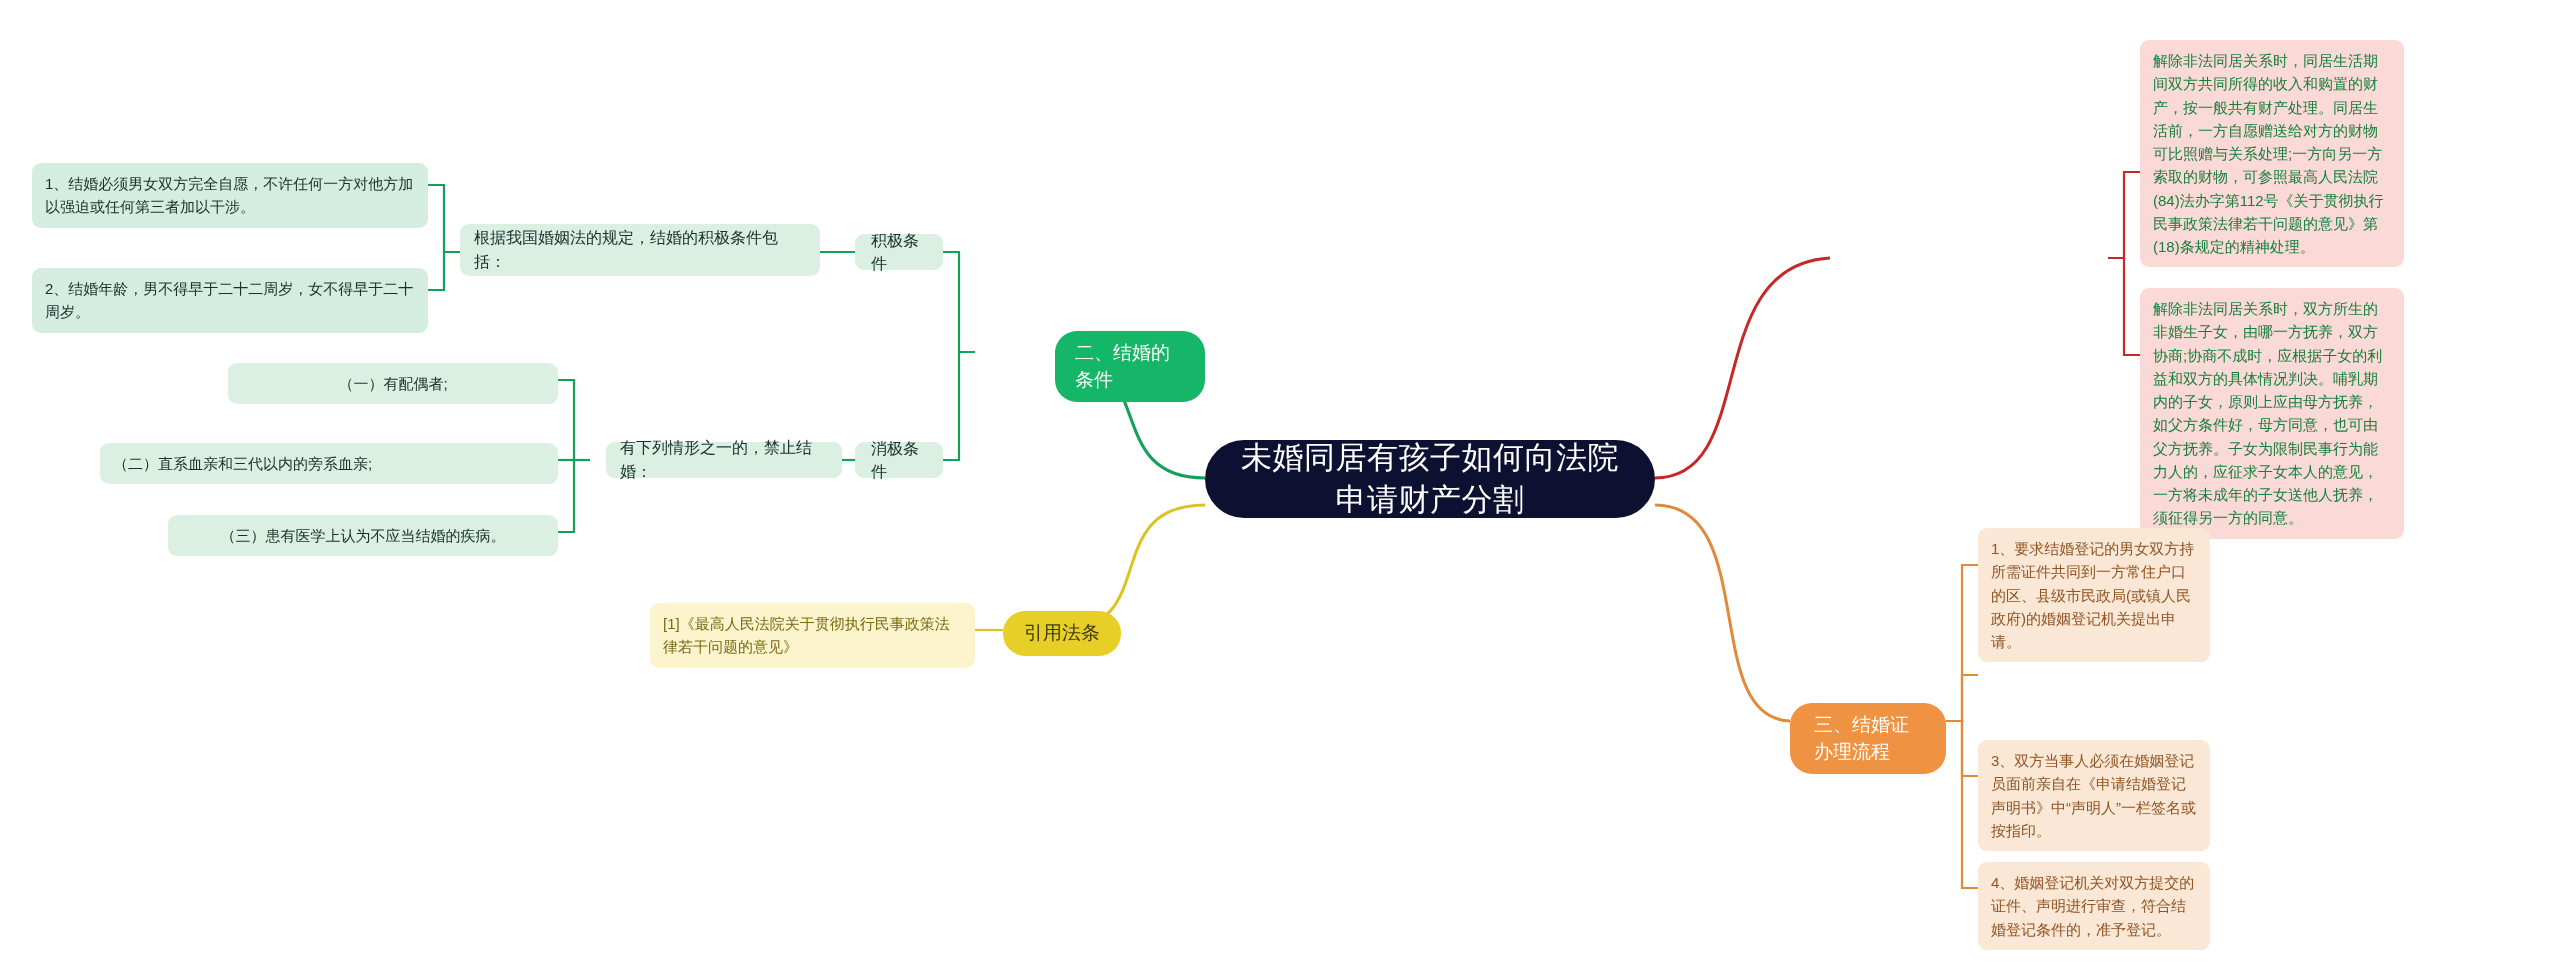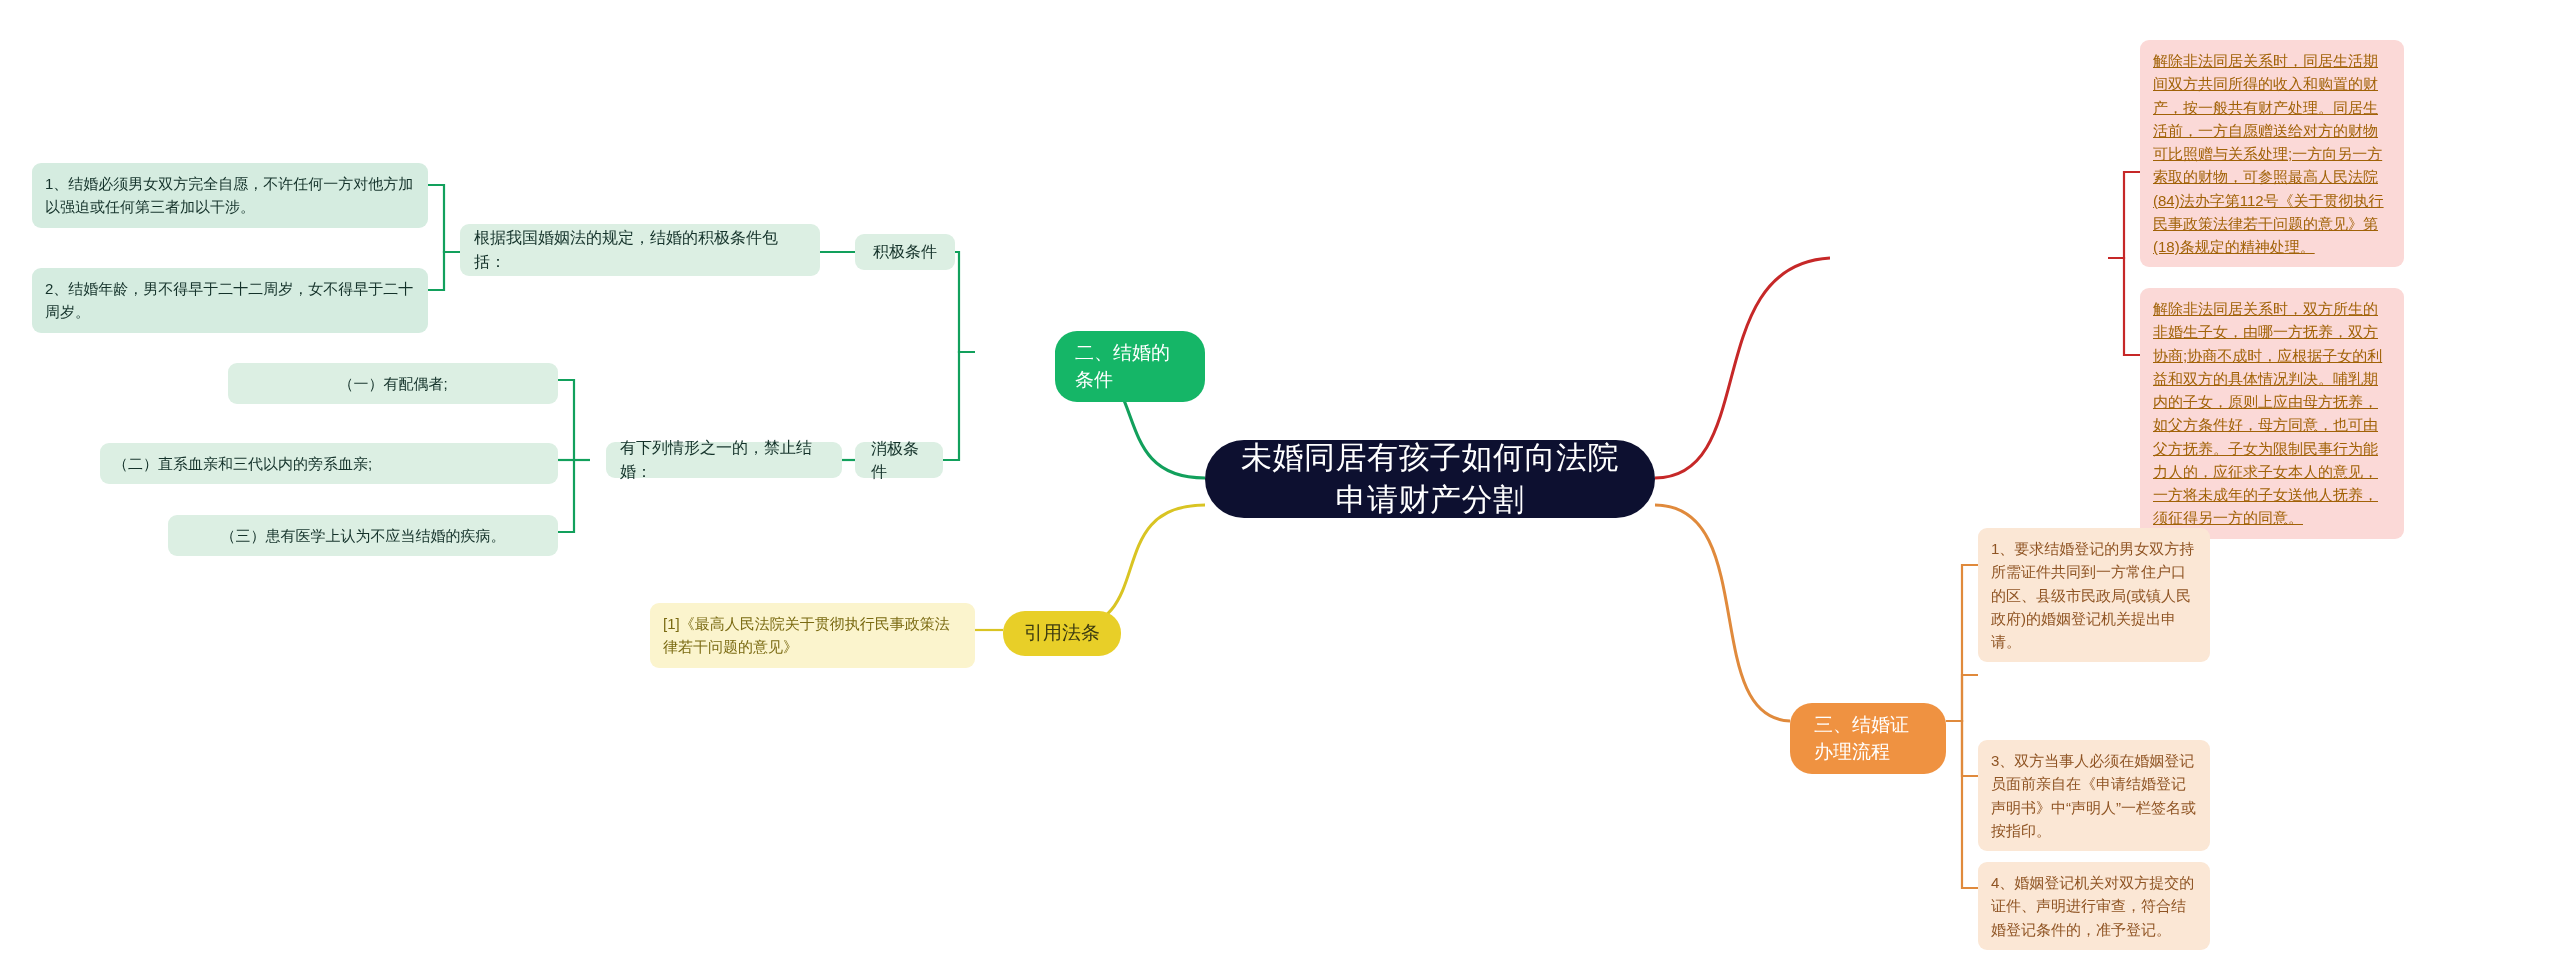--- a/index.html
+++ b/index.html
@@ -63,21 +63,21 @@
   .pill-orange { background: #ef9241; padding-left: 24px; }
   .pill-yellow { background: #e8cf28; color: #3c3b10; }
 
   
   .leaf {
     border-radius: 9px;
     font-size: 15px;
     padding: 9px 13px;
     line-height: 1.55;
   }
-  .leaf-pink   { background: #fbd9d7; color: #a16207; text-decoration: underline; }
+  .leaf-pink   { background: #fbd9d7; color: #15803d; }
   .leaf-orange { background: #fbe7d5; color: #8f5423; }
   .leaf-green  { background: #d5ece0; color: #14322a; }
   .leaf-green2 { background: #dcefe3; color: #14322a; }
   .leaf-yellow { background: #fbf4cd; color: #7a6a12; }
 
   .mid {
     border-radius: 9px;
     font-size: 16px;
     padding: 2px 14px;
     background: #dcefe3;
@@ -159,21 +159,21 @@
   </div>
 
   <div class="node leaf leaf-orange" style="left:1978px; top:862px; width:232px;">
     <span>4、婚姻登记机关对双方提交的证件、声明进行审查，符合结婚登记条件的，准予登记。</span>
   </div>
 
   <div class="node pill pill-green" style="left:1055px; top:331px; width:150px; min-height:40px; justify-content:center;">
     <span>二、结婚的条件</span>
   </div>
 
-  <div class="node mid-small" style="left:855px; top:234px; width:100px; height:36px; justify-content:center;">
+  <div class="node mid-small" style="left:855px; top:234px; width:88px; height:36px; justify-content:center;">
     <span>积极条件</span>
   </div>
 
   <div class="node mid" style="left:460px; top:224px; width:360px;">
     <span>根据我国婚姻法的规定，结婚的积极条件包括：</span>
   </div>
 
   <div class="node leaf leaf-green" style="left:32px; top:163px; width:396px;">
     <span>1、结婚必须男女双方完全自愿，不许任何一方对他方加以强迫或任何第三者加以干涉。</span>
   </div>

